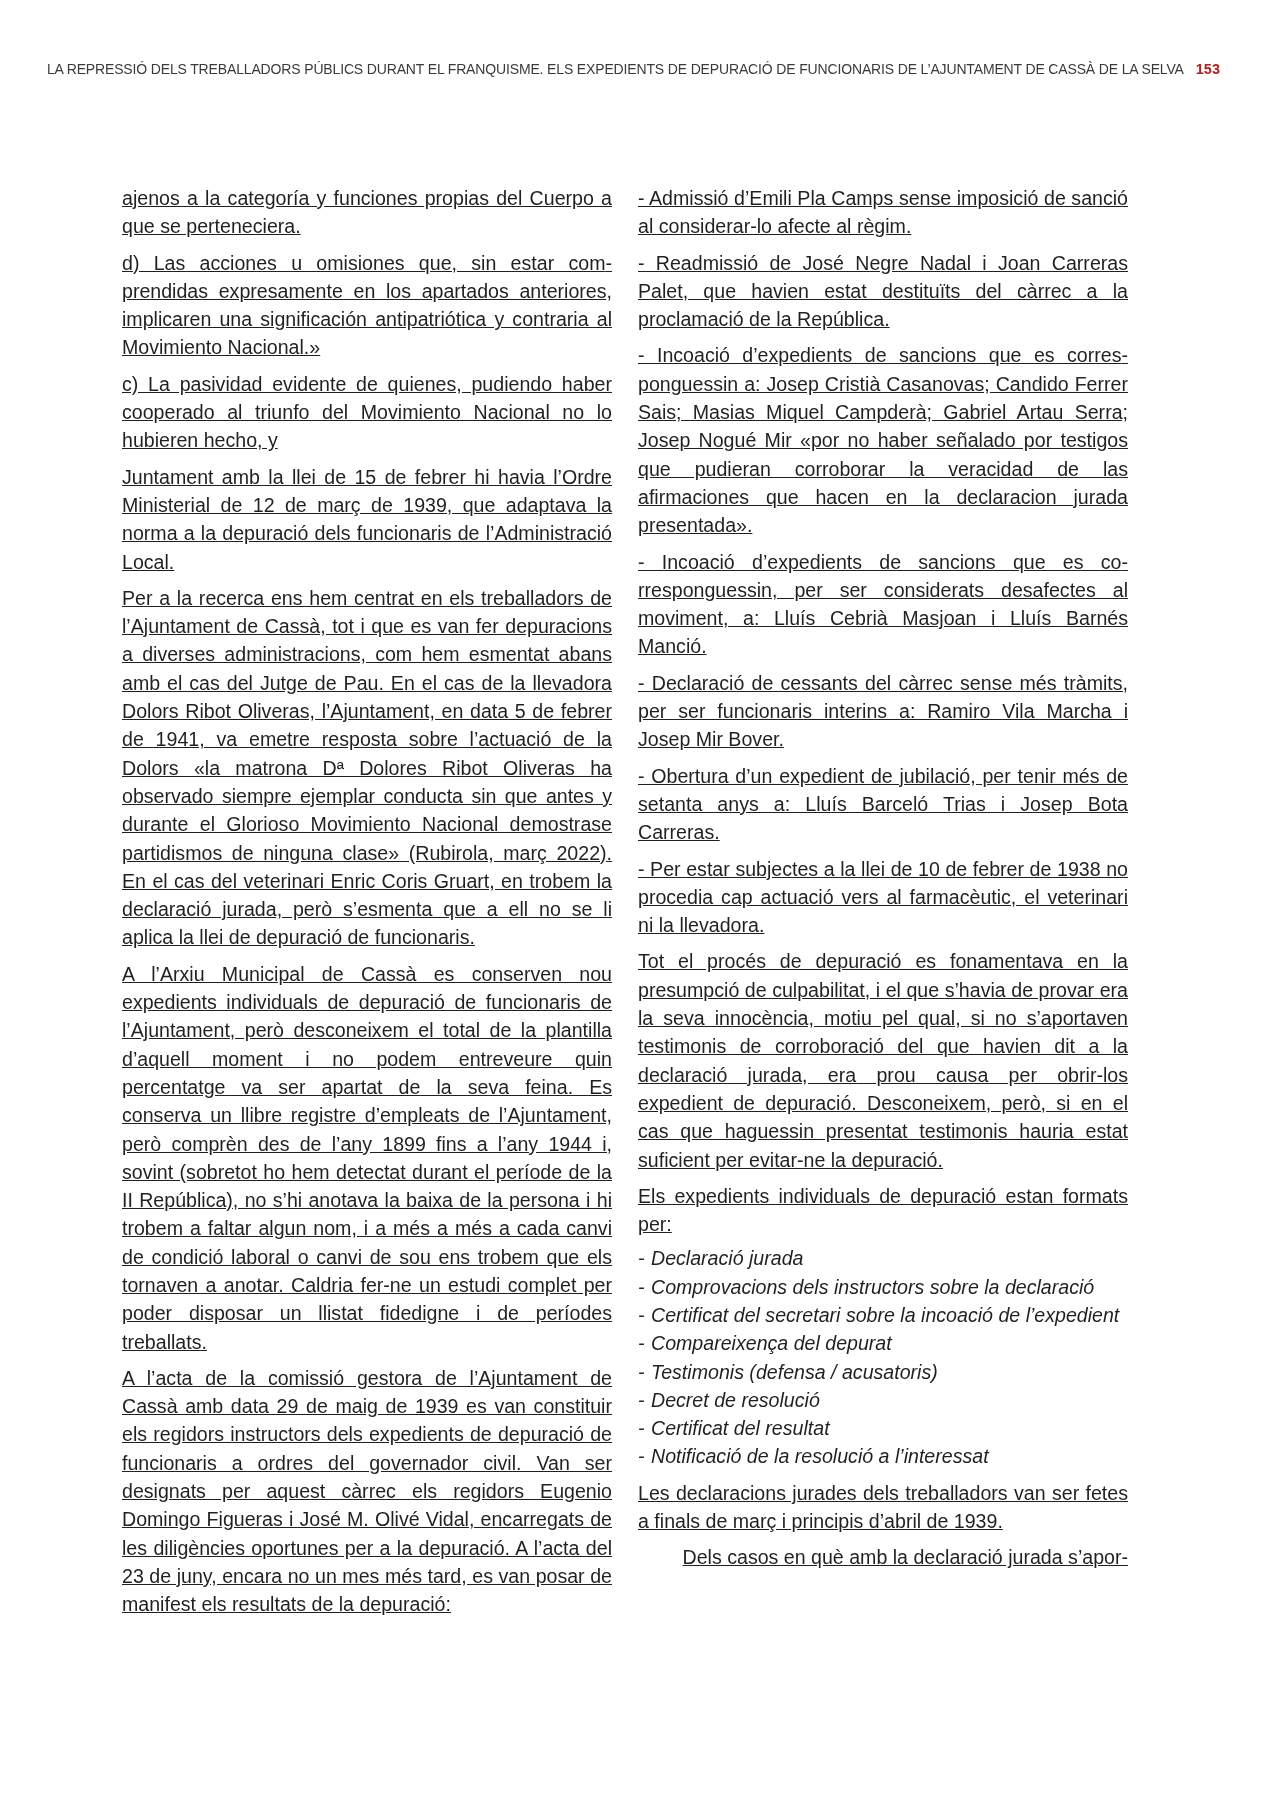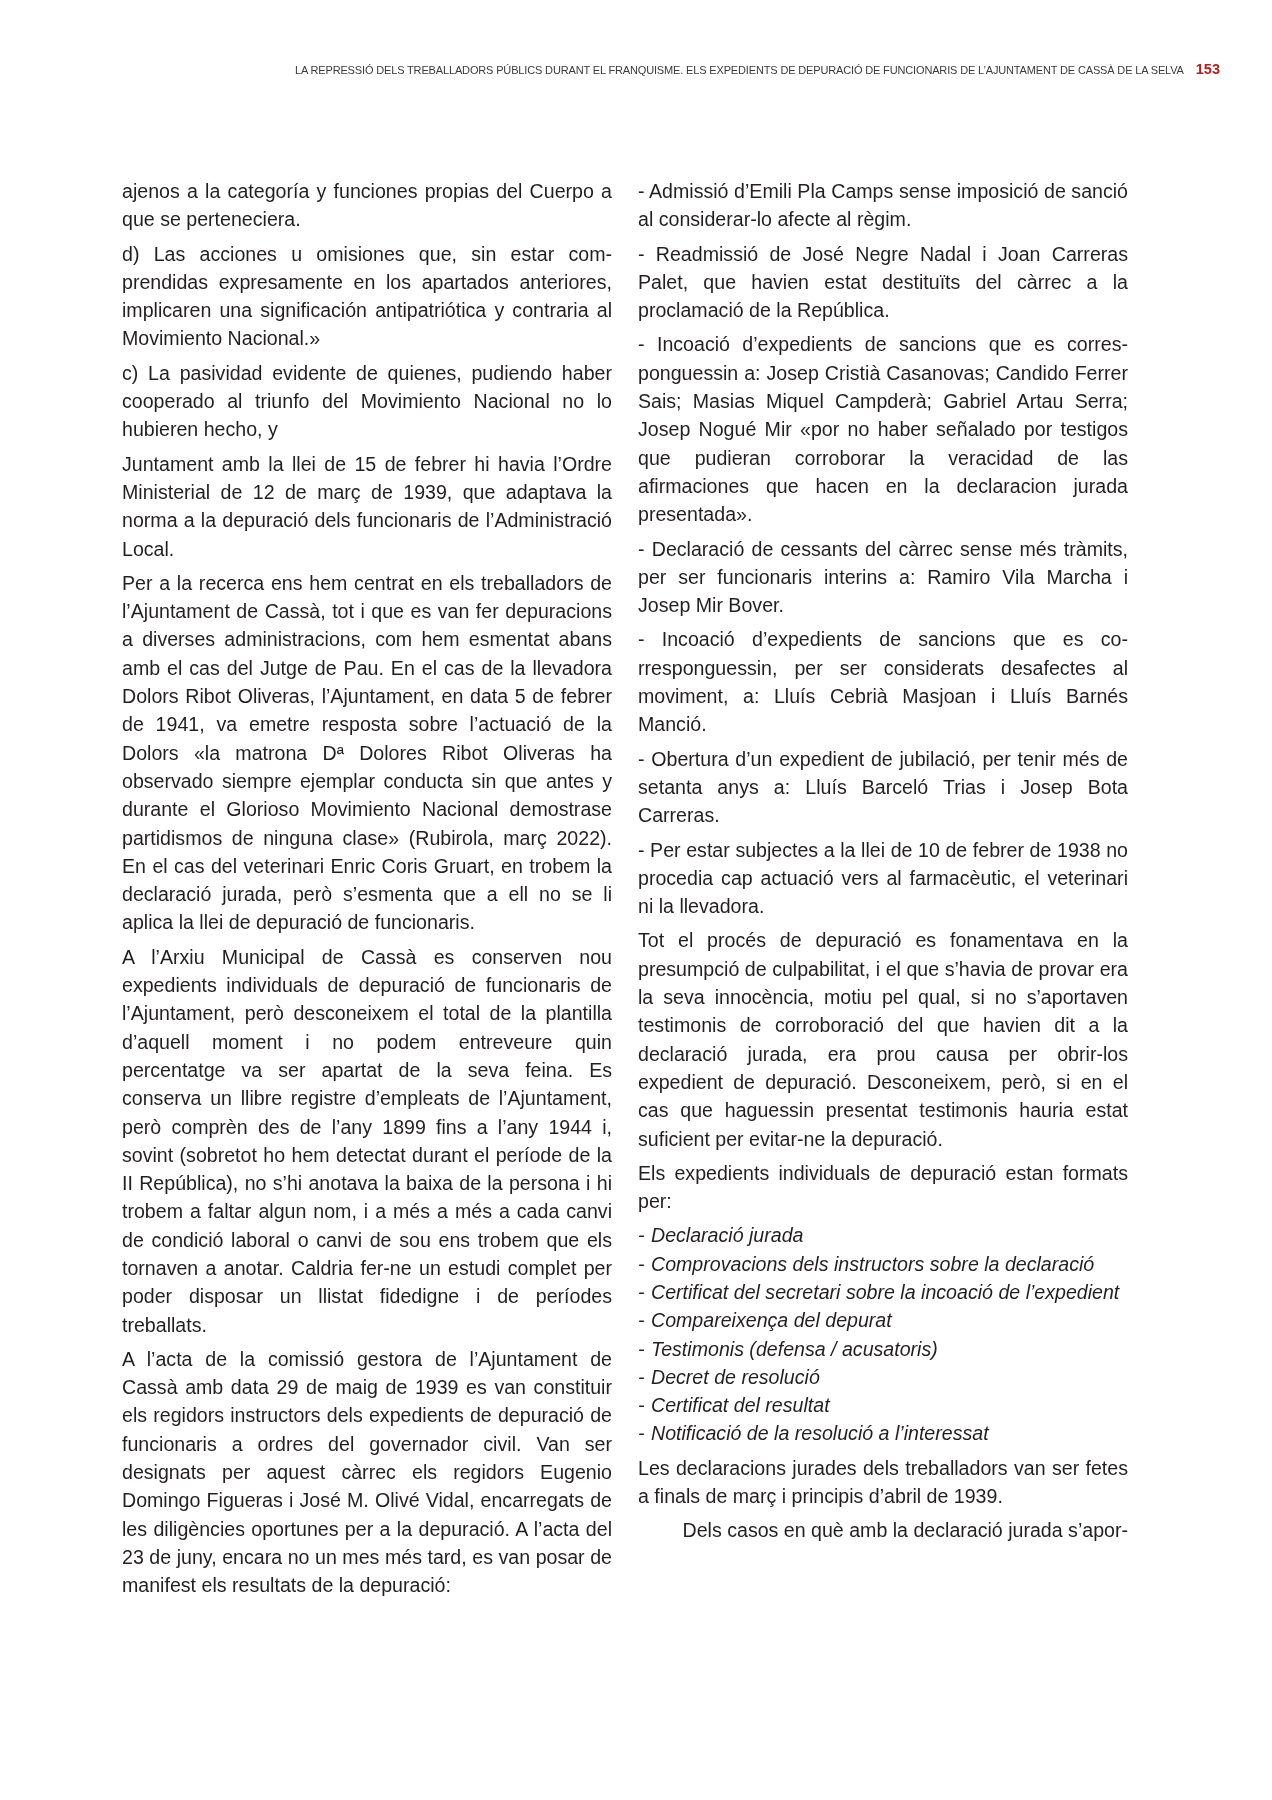--- a/index.html
+++ b/index.html
@@ -1,26 +1,26 @@
 <!DOCTYPE html>
 <html><head>
 <meta charset="utf-8">
 <style>
   html, body { margin: 0; padding: 0; background: #ffffff; }
   body { width: 1272px; height: 1800px; position: relative; overflow: hidden;
          font-family: "Liberation Sans", "DejaVu Sans", sans-serif; color: #231f20; }
   .running-head { position: absolute; top: 61px; left: 150px; width: 1070px; height: 16px;
                   display: flex; justify-content: flex-end; align-items: baseline; }
-  .running-head .title { font-size: 11px; letter-spacing: -0.15px; color: #3a3a3a; white-space: nowrap; }
+  .running-head .title { font-size: 14px; letter-spacing: -0.15px; color: #3a3a3a; white-space: nowrap; }
   .running-head .pagenum { font-size: 14.5px; font-weight: bold; margin-left: 12px; color: #b91c1c; }
   .col { position: absolute; top: 176px; width: 490px; font-size: 19.6px; line-height: 28.3px;
          text-align: justify; hyphens: manual; }
   .col.left { left: 122px; }
   .col.right { left: 638px; }
-  .col p { margin: 1px 0 6px 0; }
+  .col p { margin: 8px 0 6px 0; text-decoration: underline; }
   .col ul { list-style: none; margin: 0 0 6px 0; padding: 0; }
   .col ul li { position: relative; padding-left: 13px; text-align: justify; font-style: italic; }
   .col ul li::before { content: "-"; position: absolute; left: 0; top: 0; }
 </style>
 </head>
 <body>
 
 <header class="running-head">
   <span class="title">LA REPRESSIÓ DELS TREBALLADORS PÚBLICS DURANT EL FRANQUISME. ELS EXPEDIENTS DE DEPURACIÓ DE FUNCIONARIS DE L’AJUNTAMENT DE CASSÀ DE LA SELVA</span>
   <span class="pagenum">153</span>
@@ -33,22 +33,22 @@
   <p>Juntament amb la llei de 15 de febrer hi havia l’Or­dre Ministerial de 12 de març de 1939, que adap­tava la norma a la depuració dels funcionaris de l’Administració Local.</p>
   <p>Per a la recerca ens hem centrat en els treballa­dors de l’Ajuntament de Cassà, tot i que es van fer depuracions a diverses administracions, com hem esmentat abans amb el cas del Jutge de Pau. En el cas de la llevadora Dolors Ribot Oliveras, l’Ajun­tament, en data 5 de febrer de 1941, va emetre resposta sobre l’actuació de la Dolors «la matrona Dª Dolores Ribot Oliveras ha observado siempre ejemplar conducta sin que antes y durante el Glo­rioso Movimiento Nacional demostrase partidis­mos de ninguna clase» (Rubirola, març 2022). En el cas del veterinari Enric Coris Gruart, en trobem la declaració jurada, però s’esmenta que a ell no se li aplica la llei de depuració de funcionaris.</p>
   <p>A l’Arxiu Municipal de Cassà es conserven nou expedients individuals de depuració de funcionaris de l’Ajuntament, però desconeixem el total de la plantilla d’aquell moment i no podem entreveure quin percentatge va ser apartat de la seva feina. Es conserva un llibre registre d’empleats de l’Ajunta­ment, però comprèn des de l’any 1899 fins a l’any 1944 i, sovint (sobretot ho hem detectat durant el període de la II República), no s’hi anotava la baixa de la persona i hi trobem a faltar algun nom, i a més a més a cada canvi de condició laboral o canvi de sou ens trobem que els tornaven a anotar. Caldria fer-ne un estudi complet per poder disposar un llis­tat fidedigne i de períodes treballats.</p>
   <p>A l’acta de la comissió gestora de l’Ajuntament de Cassà amb data 29 de maig de 1939 es van constituir els regidors instructors dels expedients de depuració de funcionaris a ordres del governa­dor civil. Van ser designats per aquest càrrec els regidors Eugenio Domingo Figueras i José M. Oli­vé Vidal, encarregats de les diligències oportunes per a la depuració. A l’acta del 23 de juny, encara no un mes més tard, es van posar de manifest els resultats de la depuració:</p>
 </section>
 
 <section class="col right">
   <p>- Admissió d’Emili Pla Camps sense imposició de sanció al considerar-lo afecte al règim.</p>
   <p>- Readmissió de José Negre Nadal i Joan Carreras Palet, que havien estat destituïts del càrrec a la proclamació de la República.</p>
   <p>- Incoació d’expedients de sancions que es corres­ponguessin a: Josep Cristià Casanovas; Candido Ferrer Sais; Masias Miquel Campderà; Gabriel Artau Serra; Josep Nogué Mir «por no haber se­ñalado por testigos que pudieran corroborar la ve­racidad de las afirmaciones que hacen en la decla­racion jurada presentada».</p>
+  <p>- Incoació d’expedients de sancions que es co­rresponguessin, per ser considerats desafectes al moviment, a: Lluís Cebrià Masjoan i Lluís Barnés Manció.</p>
   <p>- Declaració de cessants del càrrec sense més tràmits, per ser funcionaris interins a: Ramiro Vila Marcha i Josep Mir Bover.</p>
-  <p>- Incoació d’expedients de sancions que es co­rresponguessin, per ser considerats desafectes al moviment, a: Lluís Cebrià Masjoan i Lluís Barnés Manció.</p>
   <p>- Obertura d’un expedient de jubilació, per tenir més de setanta anys a: Lluís Barceló Trias i Josep Bota Carreras.</p>
   <p>- Per estar subjectes a la llei de 10 de febrer de 1938 no procedia cap actuació vers al farmacèutic, el veterinari ni la llevadora.</p>
   <p>Tot el procés de depuració es fonamentava en la presumpció de culpabilitat, i el que s’havia de pro­var era la seva innocència, motiu pel qual, si no s’aportaven testimonis de corroboració del que ha­vien dit a la declaració jurada, era prou causa per obrir-los expedient de depuració. Desconeixem, però, si en el cas que haguessin presentat testimo­nis hauria estat suficient per evitar-ne la depuració.</p>
   <p>Els expedients individuals de depuració estan for­mats per:</p>
   <ul>
     <li>Declaració jurada</li>
     <li>Comprovacions dels instructors sobre la decla­ració</li>
     <li>Certificat del secretari sobre la incoació de l’ex­pedient</li>
     <li>Compareixença del depurat</li>
     <li>Testimonis (defensa / acusatoris)</li>

